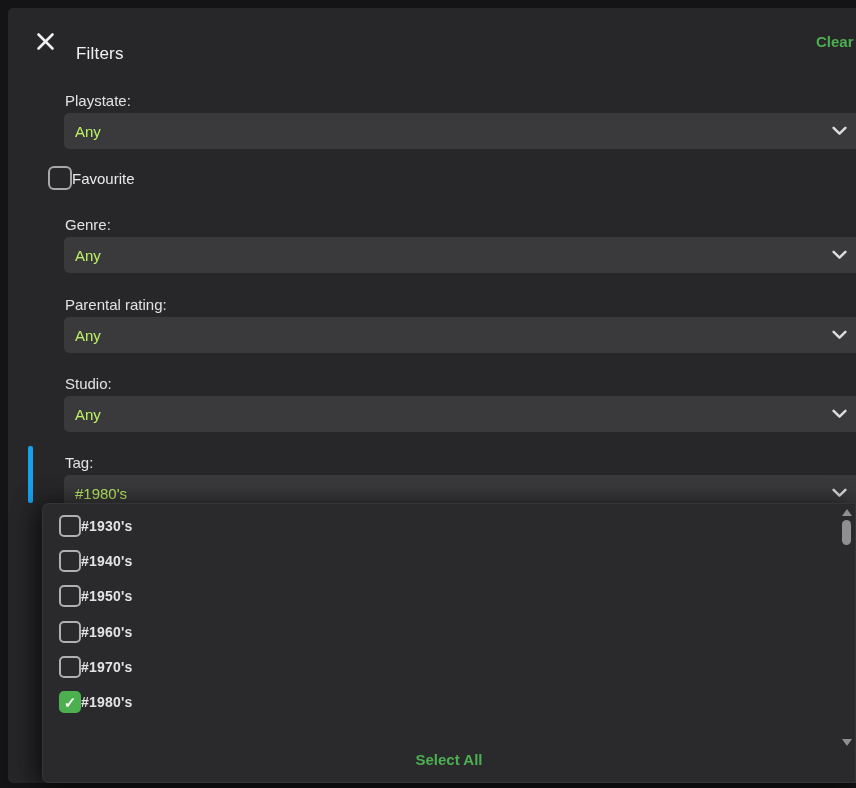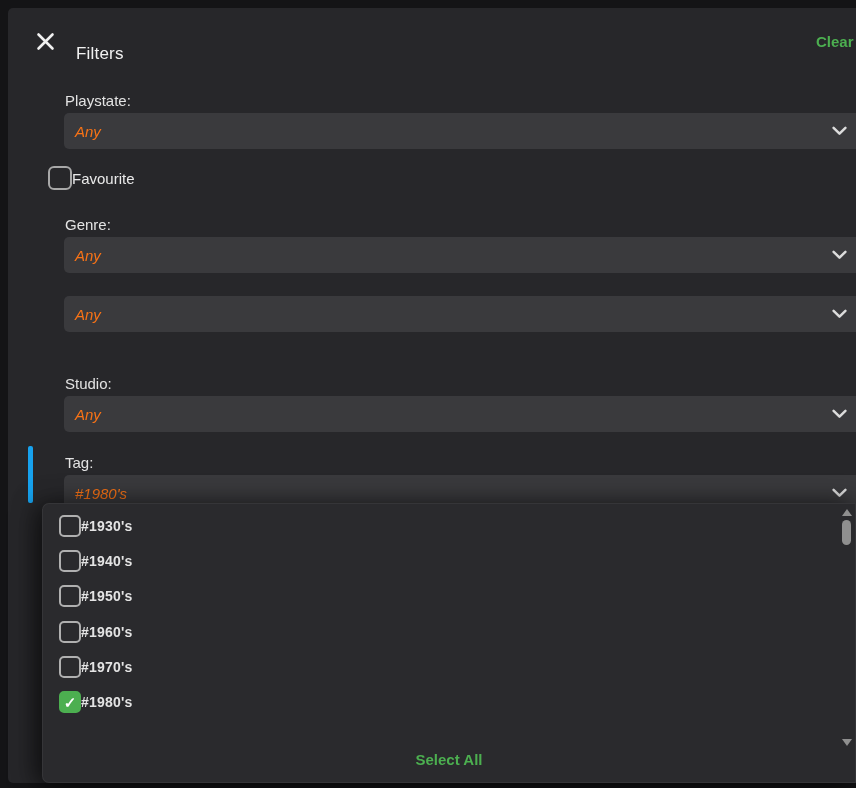--- a/index.html
+++ b/index.html
@@ -22,21 +22,21 @@
   .filter-row{position:absolute;left:56px;right:0;}
   .row-playstate{top:84px;}
   .row-genre{top:208px;}
   .row-parental{top:288px;}
   .row-studio{top:367px;}
   .row-tag{top:446px;}
   .fr-label{display:block;font-size:15px;color:#e3e3e3;margin:0 0 4px 1px;}
   .select{
     position:relative;height:36px;background:#3a3a3d;border-radius:5px 0 0 5px;
     display:flex;align-items:center;padding:0 34px 0 11px;
-    font-size:15px;color:#f97316;cursor:pointer;box-sizing:border-box;font-style:italic;
+    font-size:15px;color:#bef264;cursor:pointer;box-sizing:border-box;
   }
   .chev{position:absolute;right:9px;top:50%;transform:translateY(-50%);}
   
   #favourite{position:absolute;left:40px;top:158px;display:flex;align-items:center;cursor:pointer;}
   .cb{
     width:22px;height:22px;box-sizing:border-box;border:2px solid #b0b0b0;border-radius:5px;
     display:flex;align-items:center;justify-content:center;flex:0 0 auto;background:transparent;
   }
   .cb-lg{width:24px;height:24px;border-radius:6px;border-color:#a8a8a8;}
   .cb .checkmark{display:none;color:#ffffff;font-size:15px;font-weight:bold;line-height:1;}
@@ -98,20 +98,21 @@
       <span class="fr-label">Genre:</span>
       <div class="select">
         <span>Any</span>
         <svg class="chev" width="15" height="10" viewBox="0 0 15 10">
           <path d="M1.6 1.8 L7.5 7.6 L13.4 1.8" stroke="#dcdcdc" stroke-width="2.5" fill="none" stroke-linecap="round" stroke-linejoin="round"></path>
         </svg>
       </div>
     </div>
 
     <div class="filter-row row-parental">
+      <span class="fr-label">Parental rating:</span>
       <div class="select">
         <span>Any</span>
         <svg class="chev" width="15" height="10" viewBox="0 0 15 10">
           <path d="M1.6 1.8 L7.5 7.6 L13.4 1.8" stroke="#dcdcdc" stroke-width="2.5" fill="none" stroke-linecap="round" stroke-linejoin="round"></path>
         </svg>
       </div>
     </div>
 
     <div class="filter-row row-studio">
       <span class="fr-label">Studio:</span>

